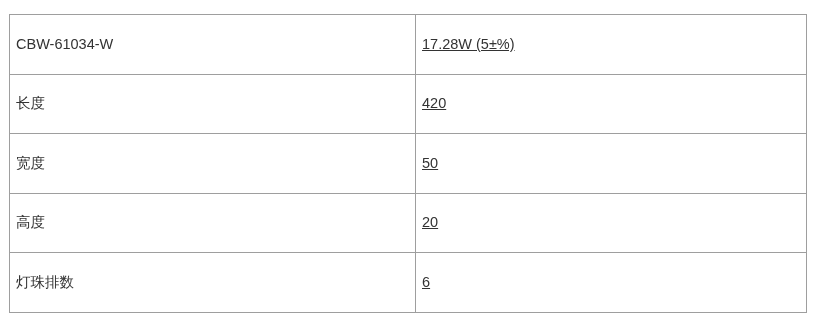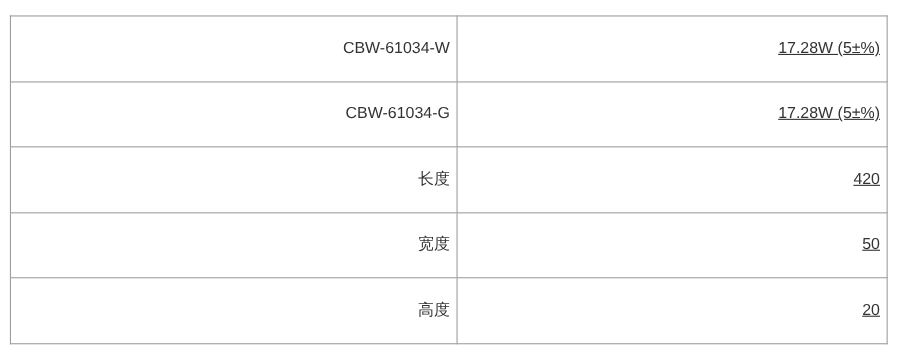--- a/index.html
+++ b/index.html
@@ -23,21 +23,21 @@
   }
   table.spec-table {
     width: 797px;
     height: 299px;
     border-collapse: collapse;
     table-layout: fixed;
     background: #ffffff;
   }
   table.spec-table td {
     border: 1px solid #9e9e9e;
-    text-align: right;
+    text-align: left;
     vertical-align: middle;
     color: #333333;
     font-size: 14.5px;
     line-height: 1.2;
     padding: 0 6px;
     height: 33.2px;
     box-sizing: border-box;
     white-space: nowrap;
     overflow: hidden;
   }
@@ -50,38 +50,38 @@
 <div id="spec-wrap">
   <table class="spec-table">
     <tbody>
 
       <tr>
         <td class="col-name">CBW-61034-W</td>
         <td class="col-value">17.28W (5±%)</td>
       </tr>
 
 
-      <tr>
-        <td class="col-name">CBW-61034-G</td>
-        <td class="col-value">17.28W (5±%)</td>
-      </tr>
 
 
 
       <tr>
         <td class="col-name">长度</td>
         <td class="col-value">420</td>
       </tr>
 
       <tr>
         <td class="col-name">宽度</td>
         <td class="col-value">50</td>
       </tr>
 
       <tr>
         <td class="col-name">高度</td>
         <td class="col-value">20</td>
       </tr>
 
+      <tr>
+        <td class="col-name">灯珠排数</td>
+        <td class="col-value">6</td>
+      </tr>
 
     </tbody>
   </table>
 </div>
 
 </body></html>

